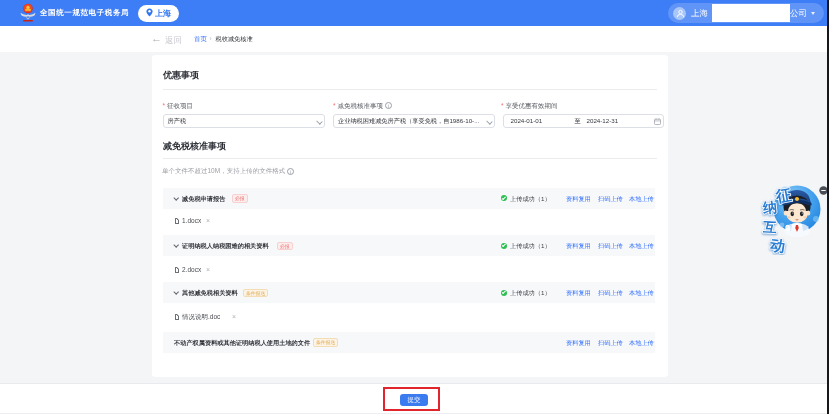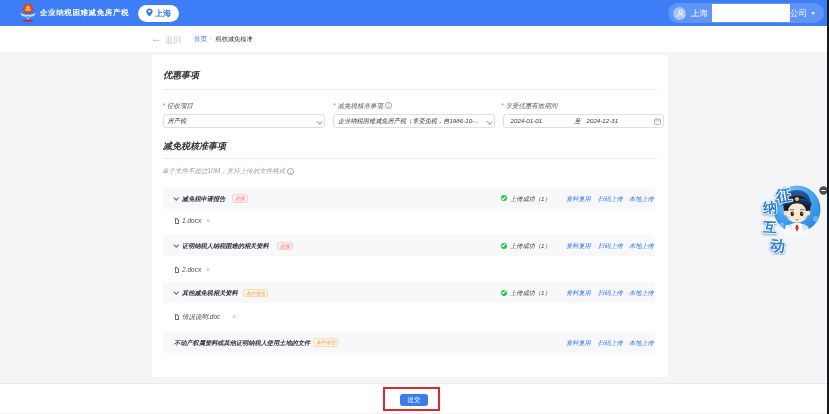--- a/index.html
+++ b/index.html
@@ -19,21 +19,21 @@
 
   
   .crumb { position:absolute; left:0; top:26px; width:829px; height:26px; background:#fff; }
   .back-arrow { position:absolute; left:151px; top:33px; color:#a8abb2; font-size:11px; line-height:11px; }
   .back-txt { position:absolute; left:165px; top:35px; color:#c8cad0; font-size:8.5px; }
   .bc-home { position:absolute; left:194px; top:35px; color:#3370ff; font-size:6.5px; white-space:nowrap; }
   .bc-sep { position:absolute; left:209.5px; top:35px; color:#b8bcc4; font-size:6.5px; }
   .bc-cur { position:absolute; left:215.5px; top:35.2px; color:#33353a; font-size:6.2px; white-space:nowrap; }
 
   
-  .card { position:absolute; left:152px; top:55px; width:516px; height:322px; background:#fff; border-radius:3px;font-style:italic; }
+  .card { position:absolute; left:152px; top:55px; width:516px; height:322px; background:#fff; border-radius:3px; }
   .h1 { position:absolute; left:11px; color:#30333a; font-size:9px; font-weight:bold; white-space:nowrap; }
   .div-line { position:absolute; left:11px; width:494px; border-top:1px solid #ececee; }
   .lab { position:absolute; top:46.5px; font-size:6.5px; color:#5c6066; white-space:nowrap; }
   .lab .star { color:#f56c6c; margin-right:2px; }
   .ibox { position:absolute; top:58.5px; height:14.5px; background:#fff; border:1px solid #dcdfe6; border-radius:3px; font-size:6.2px; color:#35383d; line-height:12.5px; white-space:nowrap; }
   .chev { position:absolute; width:5px; height:5px; }
   .chev:before { content:""; position:absolute; left:0; top:0; width:4px; height:4px; border-right:1px solid #9a9ea6; border-bottom:1px solid #9a9ea6; transform:rotate(45deg) scale(1,0.8); }
   .icirc { display:inline-block; width:7px; height:7px; border:0.8px solid #9aa0a8; border-radius:50%; font-size:5.5px; line-height:6.5px; text-align:center; color:#9aa0a8; vertical-align:middle; }
 
   .h2 { position:absolute; left:11px; top:85px; color:#30333a; font-size:9px; font-weight:bold; white-space:nowrap; }
@@ -71,21 +71,21 @@
 <div class="header"></div>
 <svg class="abs" style="left:20px;top:2.5px" width="16" height="19" viewBox="0 0 32 38">
   <circle cx="16" cy="11" r="9.6" fill="#dd2d1d"></circle>
   <circle cx="16" cy="10.6" r="8" fill="#ef4a27"></circle>
   <circle cx="16" cy="9" r="3.4" fill="#f8c43c"></circle>
   <path d="M10 12.6 Q16 9.4 22 12.6 L21 16.6 Q16 14.6 11 16.6 Z" fill="#f8b52a"></path>
   <path d="M1 19.5 Q6 23.5 13 23.8 L16 22.6 L19 23.8 Q26 23.5 31 19.5 L29.5 24.5 Q24 28 18.5 27.6 L16 26.4 L13.5 27.6 Q8 28 2.5 24.5 Z" fill="#d6dae2"></path>
   <path d="M10.5 27.5 L16 33.5 L21.5 27.5 L16 29.8 Z" fill="#b8bec9"></path>
   <rect x="6" y="34.2" width="20" height="2.6" rx="1.3" fill="#cc2213"></rect>
 </svg>
-<div class="h-title">企业纳税困难减免房产税</div>
+<div class="h-title">全国统一规范电子税务局</div>
 <div class="loc-pill"></div>
 <svg class="abs" style="left:146px;top:8px" width="7" height="9" viewBox="0 0 7 9">
     <path d="M3.5 0.4 C1.6 0.4 0.4 1.8 0.4 3.4 C0.4 5.4 3.5 8.4 3.5 8.4 C3.5 8.4 6.6 5.4 6.6 3.4 C6.6 1.8 5.4 0.4 3.5 0.4 Z" fill="#2f76f2"></path>
     <circle cx="3.5" cy="3.3" r="1.2" fill="#fff"></circle>
   </svg>
 <div class="abs" style="left:155px;top:4.5px;height:17px;line-height:17px;color:#2f76f2;font-size:8px;font-weight:bold;">上海</div>
 <div class="user-pill"></div>
 <div class="avatar"></div>
 <svg class="abs" style="left:675.5px;top:8.5px" width="9" height="9" viewBox="0 0 9 9">
   <circle cx="4.5" cy="3" r="1.7" fill="none" stroke="#fff" stroke-width="0.9"></circle>

